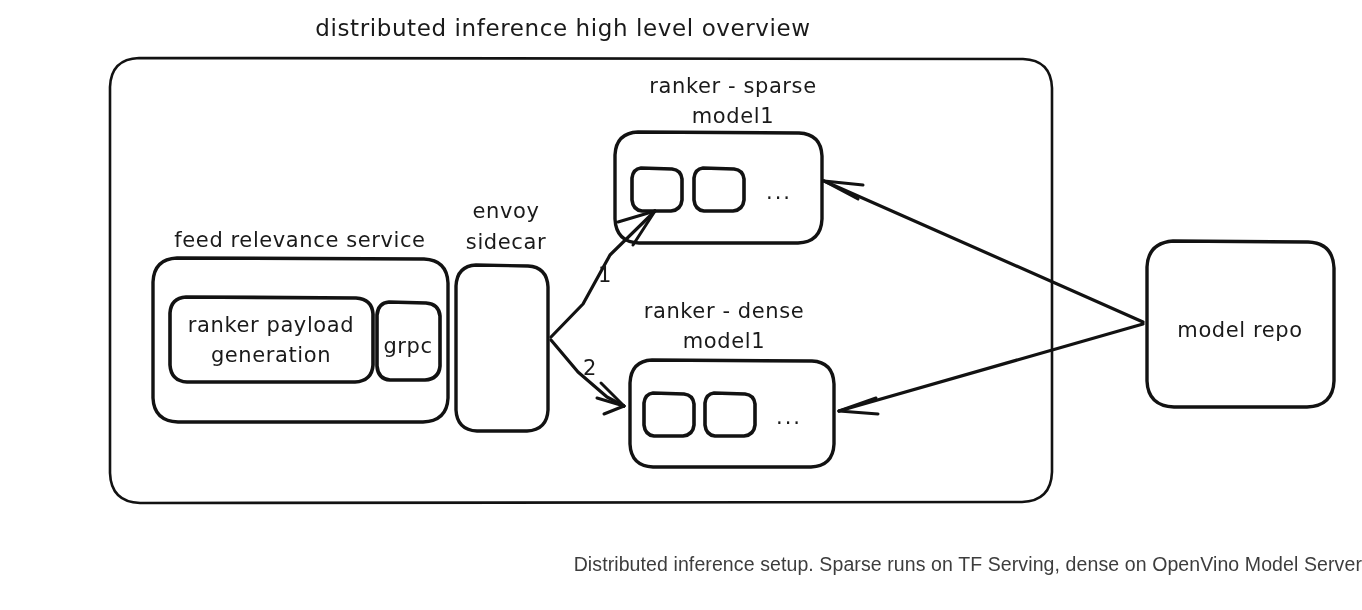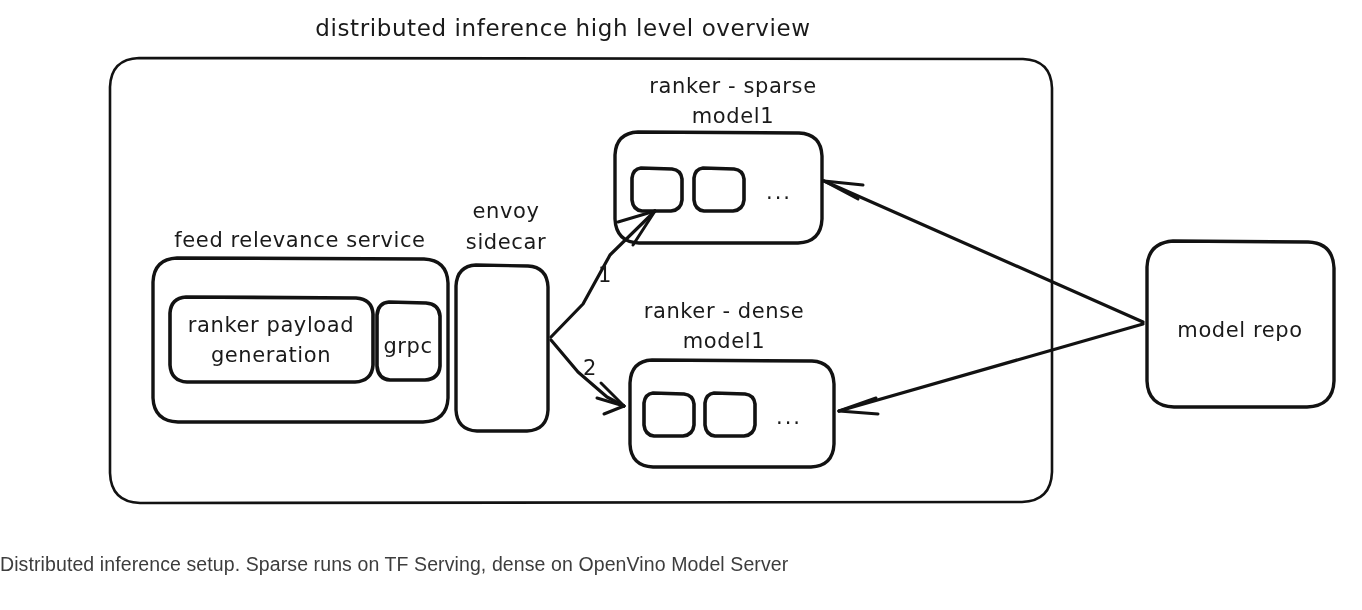--- a/index.html
+++ b/index.html
@@ -46,21 +46,21 @@
   }
   .dots-label {
     font-size: 21px;
     letter-spacing: 2px;
   }
   .caption {
     position: absolute;
     left: 0;
     top: 553px;
     width: 1362px;
-    text-align: left;
+    text-align: right;
     font-family: "Liberation Sans", sans-serif;
     font-size: 19.5px;
     color: #3d3d3d;
     letter-spacing: 0.1px;
   }
   .stroke {
     fill: none;
     stroke: #121212;
     stroke-linecap: round;
     stroke-linejoin: round;

